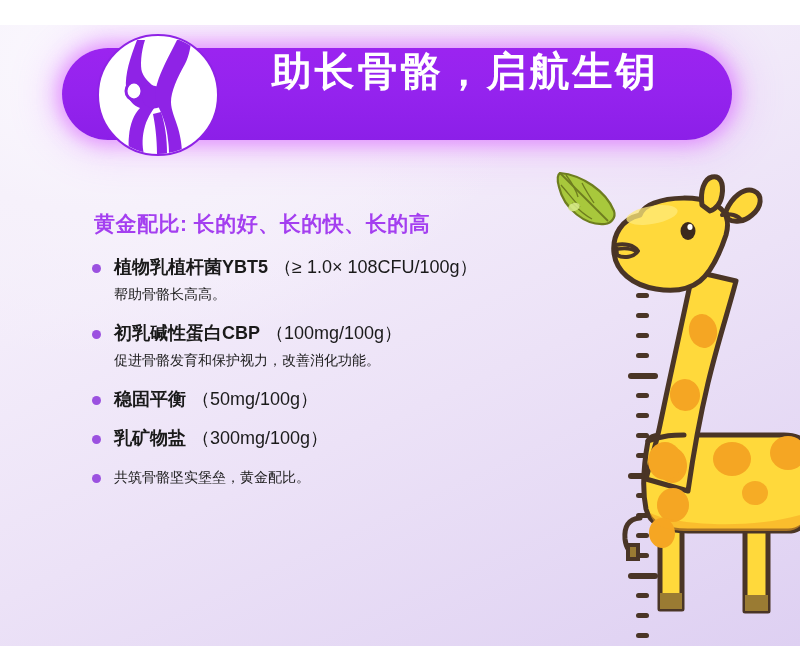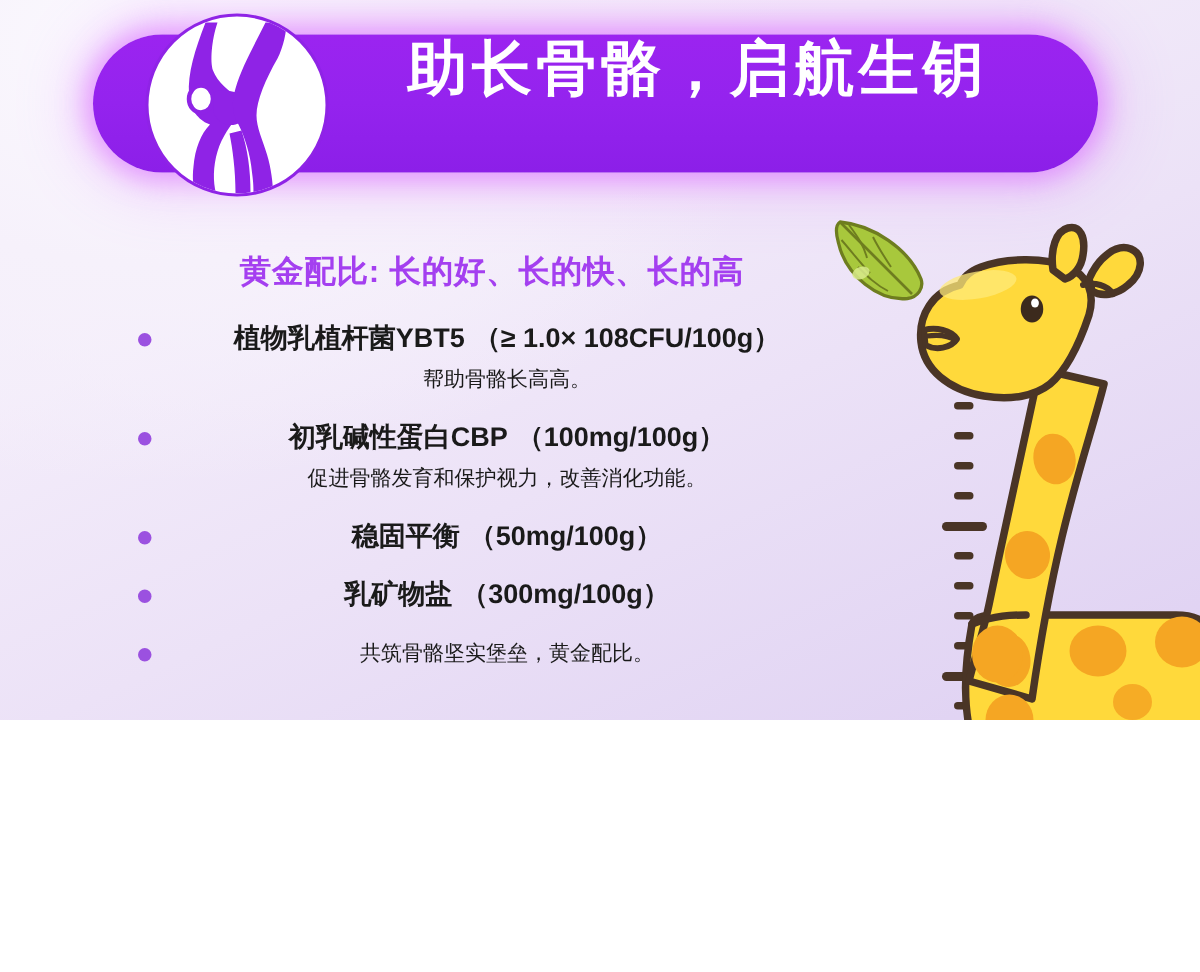--- a/index.html
+++ b/index.html
@@ -8,25 +8,26 @@
   }
   body {
     width: 800px;
     height: 648px;
     overflow: hidden;
     font-family: "Liberation Sans", "DejaVu Sans", sans-serif;
   }
   #page {
     position: relative;
     width: 800px;
-    height: 480px;
+    height: 621px;
     background:
       radial-gradient(ellipse 620px 420px at 12% 6%, #fbf9fe 0%, #f6f1fb 35%, rgba(246,241,251,0) 70%),
       linear-gradient(155deg, #f7f3fc 0%, #f3ecfa 32%, #ece2f7 58%, #ded0f2 100%);
     overflow: hidden;
+    margin-top: 25px;
   }
 
   
   #header-banner {
     position: absolute;
     left: 62px;
     top: 23px;
     width: 670px;
     height: 92px;
     border-radius: 46px;
@@ -59,23 +60,22 @@
     border: 2px solid #8f23e6;
     box-sizing: border-box;
     overflow: hidden;
   }
   #header-icon svg { display: block; }
 
   
   #content {
     position: absolute;
     left: 92px;
-    top: 168px;
+    top: 185px;
     width: 470px;
-    text-align: center;
   }
   #gold-ratio-heading {
     font-size: 21px;
     font-weight: 700;
     color: #a43ff0;
     letter-spacing: 0.5px;
     line-height: 28px;
     margin: 0 0 16px 2px;
     white-space: nowrap;
   }
@@ -96,21 +96,21 @@
   .ing-title-row {
     font-size: 18px;
     line-height: 27px;
     color: #1a1a1a;
     white-space: nowrap;
   }
   .ing-name {
     font-weight: 700;
   }
   .ing-dose {
-    font-weight: 700;
+    font-weight: 400;
     margin-left: 6px;
   }
   .ing-desc {
     font-size: 14px;
     line-height: 27px;
     color: #1a1a1a;
     white-space: nowrap;
   }
 
   

